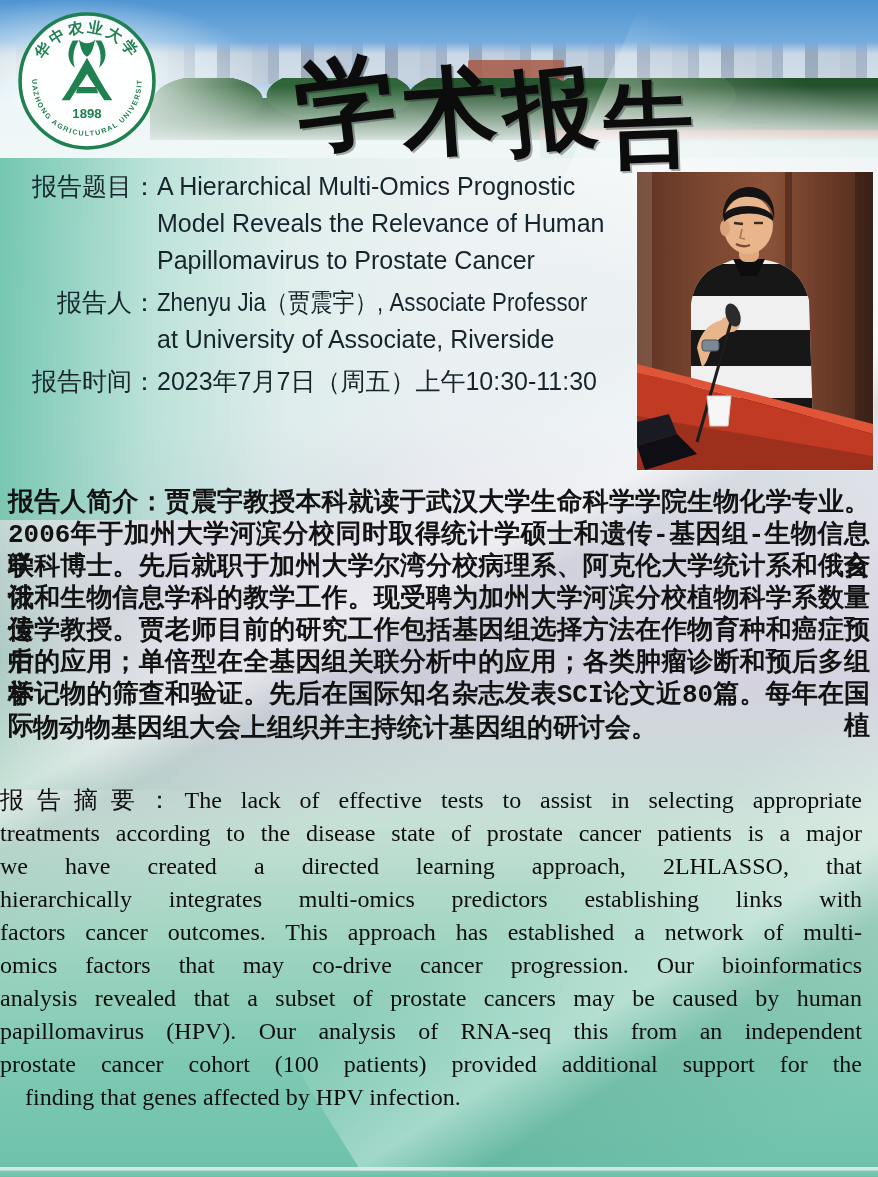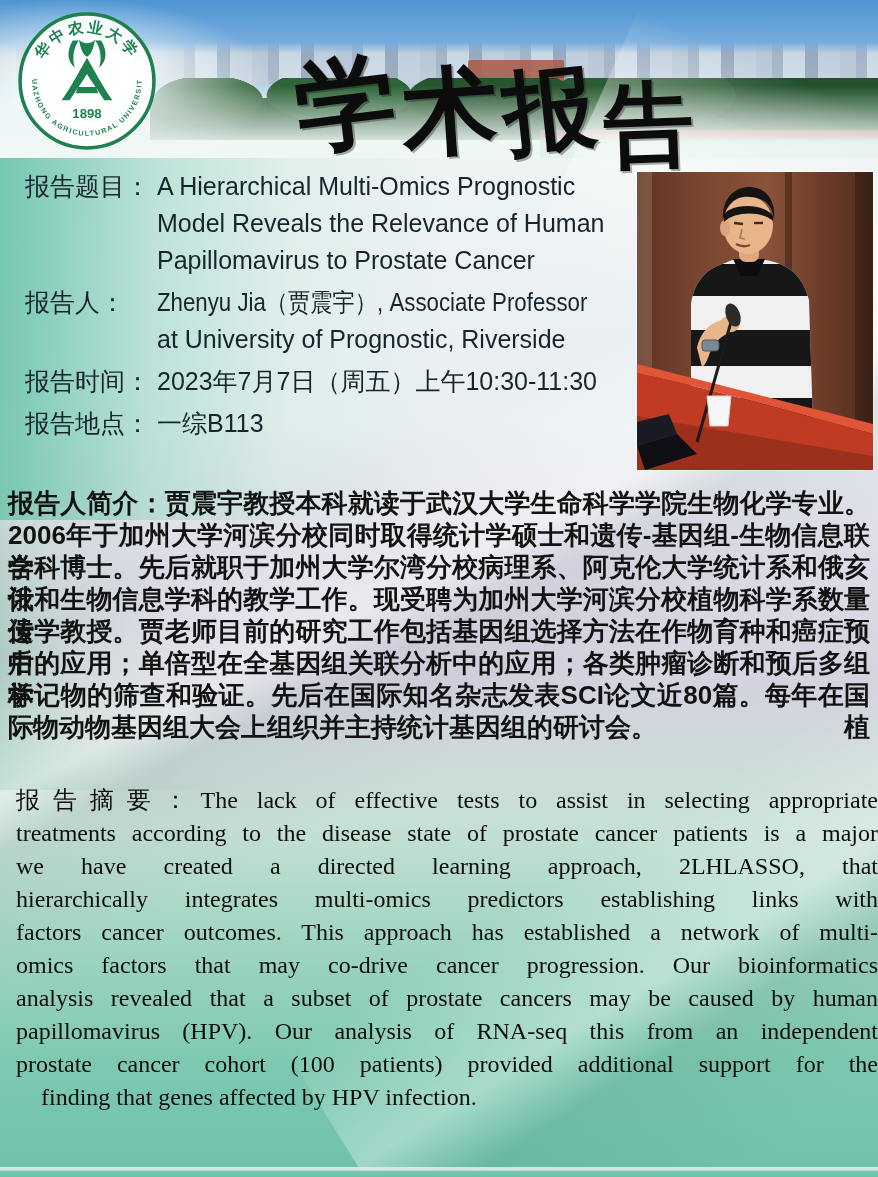--- a/index.html
+++ b/index.html
@@ -61,35 +61,35 @@
   .calli span { display:inline-block; }
   .c1 { font-size:100px; transform:rotate(-7deg); }
   .c2 { font-size:95px;  transform:rotate(-4deg) translateY(6px);  margin-left:6px; }
   .c3 { font-size:92px;  transform:rotate(-6deg) translateY(4px);  margin-left:6px; }
   .c4 { font-size:90px;  transform:rotate(-2deg) translateY(18px); margin-left:8px; }
 
   
   .info { position:absolute; left:25px; top:168px; width:612px; font-size:25px; line-height:37px;
     color:#16242c; font-weight:500; }
   .info-row { display:flex; margin-bottom:5px; }
-  .info-label { width:132px; flex:none; }
+  .info-label { width:132px; flex:none;text-align:right; }
   .info-line { white-space:nowrap; }
   .squeeze { display:inline-block; transform:scaleX(.89); transform-origin:left center; }
 
   
   .photo { position:absolute; left:637px; top:172px; width:236px; height:298px;
     outline:1px solid rgba(255,255,255,.35); }
 
   
   .bio { position:absolute; left:8px; top:487px; width:862px;
     font-size:26px; line-height:32px; font-weight:600; color:#121212; }
-  .bio .jline { height:32px; }
-
-  
-  .abstract { position:absolute; left:16px; top:784px; width:862px;
+  .bio .jline { height:32px;font-family:Liberation Mono, monospace; }
+
+  
+  .abstract { position:absolute; left:0; top:784px; width:862px;
     font-family:"Liberation Serif","DejaVu Serif",serif; font-size:24px; line-height:33px; color:#0e0e0e; }
   .abstract .jline { height:33px; }
 
   .jline { text-align:justify; }
   .jline::after { content:""; display:inline-block; width:100%; height:0; }
   .lastline { text-align:left;margin-left:25px; }
 </style>
 </head>
 <body>
 
@@ -143,30 +143,26 @@
       <div>
         <div class="info-line">A Hierarchical Multi-Omics Prognostic</div>
         <div class="info-line">Model Reveals the Relevance of Human</div>
         <div class="info-line">Papillomavirus to Prostate Cancer</div>
       </div>
     </div>
     <div class="info-row">
       <div class="info-label">报告人：</div>
       <div>
         <div class="info-line squeeze">Zhenyu Jia（贾震宇）, Associate Professor</div>
-        <div class="info-line">at University of Prognostic, Riverside</div>
+        <div class="info-line">at University of Associate, Riverside</div>
       </div>
     </div>
     <div class="info-row">
       <div class="info-label">报告时间：</div>
       <div class="info-line">2023年7月7日（周五）上午10:30-11:30</div>
-    </div>
-    <div class="info-row">
-      <div class="info-label">报告地点：</div>
-      <div class="info-line">一综B113</div>
     </div>
   </div>
 
   <svg class="photo" viewBox="0 0 236 298">
     <defs>
       <linearGradient id="wood" x1="0" y1="0" x2="1" y2="0">
         <stop offset="0" stop-color="#5e3424"></stop>
           <stop offset=".3" stop-color="#7c4730"></stop>
         <stop offset=".55" stop-color="#8a5238"></stop>
           <stop offset=".8" stop-color="#6b3b28"></stop>

